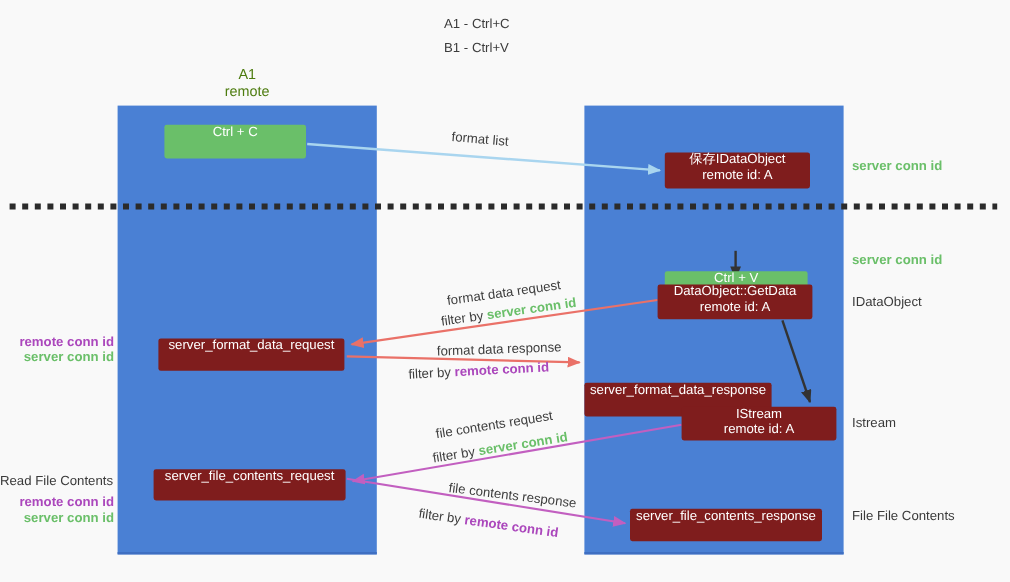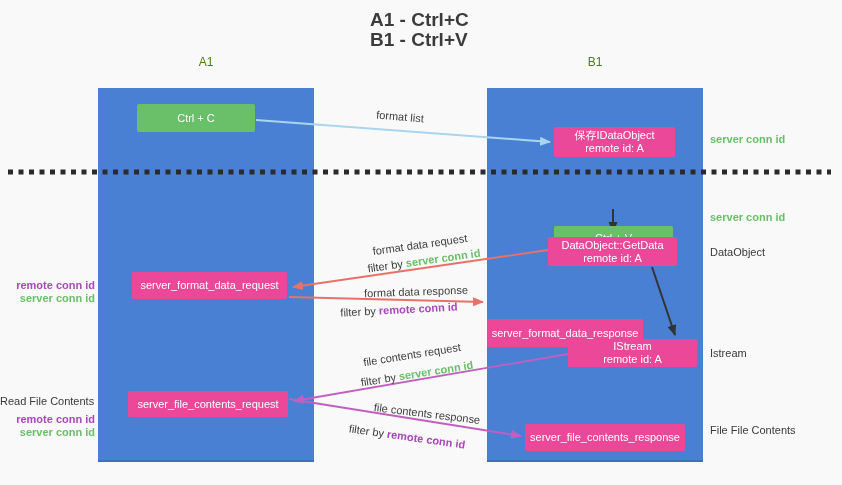--- a/index.html
+++ b/index.html
@@ -1,34 +1,34 @@
 <!DOCTYPE html>
 <html><head>
 <meta charset="utf-8">
 <style>
   html,body{margin:0;padding:0;background:#f9f9f9;}
   .stage{position:relative;width:842px;height:485px;background:#f9f9f9;overflow:hidden;
          font-family:"Liberation Sans",sans-serif;color:#3c3c3c;}
-  .title{position:absolute;left:370px;top:10px;font-size:19px;line-height:20px;color:#3c3c3c;font-weight:bold;}
+  .title{position:absolute;left:370px;top:10px;font-size:11px;line-height:20px;color:#3c3c3c;}
   .lane-header{position:absolute;top:55px;width:216px;text-align:center;font-size:12px;line-height:14px;color:#4d7c0f;}
   .lane-header.left{left:98px;}
   .lane-header.right{left:487px;}
   .lane{position:absolute;top:88px;width:216px;height:372px;background:#4a80d4;border-bottom:2px solid #3f6fc2;}
   .lane.left{left:98px;}
   .lane.right{left:487px;}
   .wires{position:absolute;left:0;top:0;width:842px;height:485px;pointer-events:none;}
-  .box{position:absolute;display:flex;flex-direction:column;align-items:center;justify-content:center;
+  .box{position:absolute;display:flex;flex-direction:column;align-items:center;justify-content:flex-start;
        color:#ffffff;font-size:11px;line-height:13px;text-align:center;border-radius:2px;white-space:nowrap;}
   .green{background:#6abf69;}
-  .orange{background:#ec4899;}
+  .orange{background:#7f1d1d;}
   .b-ctrl-c{left:137px;top:104px;width:118px;height:28px;}
   .b-save{left:554px;top:127px;width:121px;height:30px;}
   .b-ctrl-v{left:554px;top:182px;width:119px;height:25px;margin-top:44px;}
   .b-getdata{left:548px;top:237px;width:129px;height:29px;}
-  .b-fmt-req{left:132px;top:272px;width:155px;height:27px;}
+  .b-fmt-req{left:132px;top:282px;width:155px;height:27px;}
   .b-fmt-resp{left:487px;top:288px;width:156px;height:28px;margin-top:31px;}
   .b-istream{left:568px;top:339px;width:129px;height:28px;}
   .b-file-req{left:128px;top:391px;width:160px;height:26px;}
   .b-file-resp{left:525px;top:424px;width:160px;height:27px;}
   .edge-label{position:absolute;font-size:11px;line-height:13px;color:#3d3d3d;white-space:nowrap;
               transform-origin:center center;}
   .key-green{color:#6abf69;font-weight:bold;}
   .key-purple{color:#ab47bc;font-weight:bold;}
   .side-label{position:absolute;font-size:11px;line-height:13px;white-space:nowrap;}
   .side-label.right-col{left:710px;}
@@ -40,23 +40,23 @@
 
 <div class="stage">
 
   <div class="title">
     <div>A1 - Ctrl+C</div>
     <div>B1 - Ctrl+V</div>
   </div>
 
   <div class="lane-header left">
     <div>A1</div>
+    <div>remote</div>
   </div>
   <div class="lane-header right">
-    <div>B1</div>
   </div>
 
   <div class="lane left"></div>
   <div class="lane right"></div>
 
   <svg class="wires" viewBox="0 0 842 485">
     <defs>
       <marker id="mk-blue" markerUnits="userSpaceOnUse" markerWidth="12" markerHeight="10" refX="10" refY="4.5" orient="auto">
         <path d="M0,0 L11,4.5 L0,9 Z" fill="#a9d5ef"></path>
       </marker>
@@ -148,21 +148,21 @@
   </div>
 
   <div class="edge-label" style="left:427px;top:414px;transform:translate(-50%,-50%) rotate(7deg);">file contents response</div>
   <div class="edge-label" style="left:407px;top:437px;transform:translate(-50%,-50%) rotate(8deg);">
     <span>filter by</span>
     <span class="key-purple">remote conn id</span>
   </div>
 
   <div class="side-label right-col key-green" style="top:133px;">server conn id</div>
   <div class="side-label right-col key-green" style="top:211px;">server conn id</div>
-  <div class="side-label right-col plain" style="top:246px;">DataObject</div>
+  <div class="side-label right-col plain" style="top:246px;">IDataObject</div>
   <div class="side-label right-col plain" style="top:347px;">Istream</div>
   <div class="side-label right-col plain" style="top:424px;">File File Contents</div>
 
   <div class="side-label left-col key-purple" style="top:279px;">remote conn id</div>
   <div class="side-label left-col key-green" style="top:292px;">server conn id</div>
   <div class="side-label left-col plain" style="top:395px;width:76px;">Read File Contents</div>
   <div class="side-label left-col key-purple" style="top:413px;">remote conn id</div>
   <div class="side-label left-col key-green" style="top:426px;">server conn id</div>
 
 </div>

